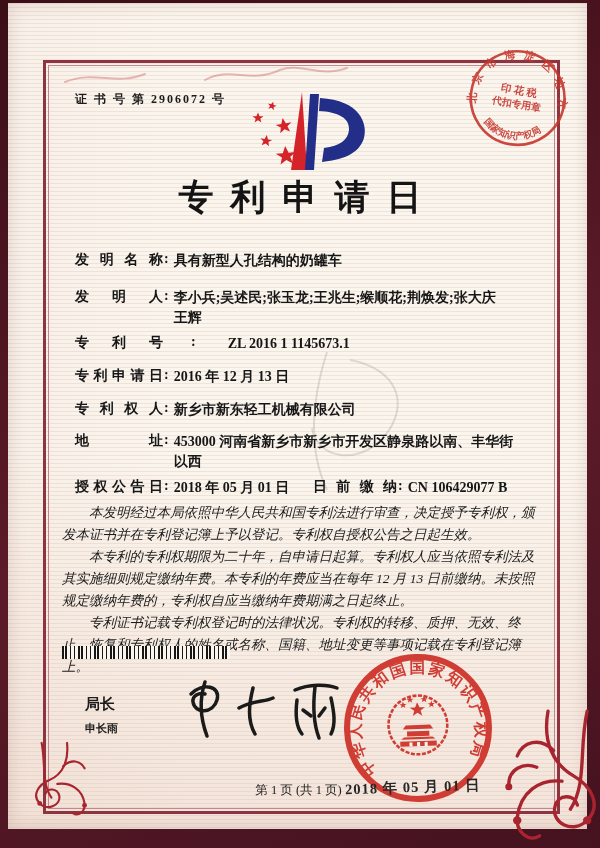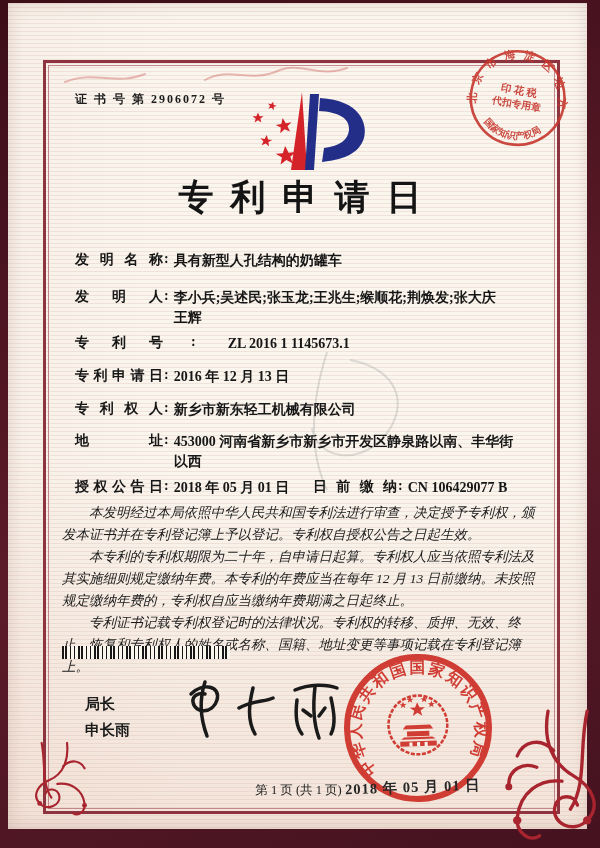--- a/index.html
+++ b/index.html
@@ -22,21 +22,21 @@
   .row{position:absolute;display:flex;font-size:14px;color:#161616;}
   .lbl{display:inline-block;width:88px;font-weight:bold;text-align:justify;text-align-last:justify;white-space:nowrap;}
   .colon{font-weight:bold;margin:0 5px 0 1px;}
   .val{font-weight:600;line-height:20px;max-width:372px;}
   .bodytext{position:absolute;left:62px;top:502px;width:478px;
             font-size:13.5px;line-height:22px;font-style:italic;color:#1b1b1b;}
   .bodytext p{margin:0;text-indent:2em;}
   .barcode{position:absolute;left:62px;top:646px;width:168px;height:13px;
            background:repeating-linear-gradient(90deg,#161616 0 2px,#faf6ee 2px 3px,#161616 3px 5px,#faf6ee 5px 8px,#161616 8px 9px,#faf6ee 9px 12px,#161616 12px 13px,#faf6ee 13px 16px);}
   .director-title{position:absolute;left:85px;top:695px;font-size:15px;font-weight:bold;text-align:center;}
-  .director-name{position:absolute;left:85px;top:721px;font-size:15px;font-weight:bold;}
+  .director-name{position:absolute;left:85px;top:721px;font-size:11px;font-weight:bold;}
   .sig{position:absolute;left:175px;top:670px;}
   .seal{position:absolute;left:342px;top:652px;transform:rotate(-2deg);opacity:.95;}
   .sealdate{position:absolute;left:345px;top:778px;font-size:14.5px;font-weight:bold;
             letter-spacing:1px;transform:rotate(-2deg);color:#272727;z-index:5;}
   .footer{position:absolute;left:43px;width:511px;top:782px;text-align:center;font-size:12.5px;color:#222;}
   .stamp{position:absolute;left:466px;top:44px;transform:rotate(10deg);opacity:.9;}
   .logo{position:absolute;left:228px;top:86px;}
   .watermark{position:absolute;left:255px;top:348px;opacity:.28;}
   .flourish-bl{position:absolute;left:28px;top:740px;}
   .flourish-br{position:absolute;left:492px;top:708px;}

